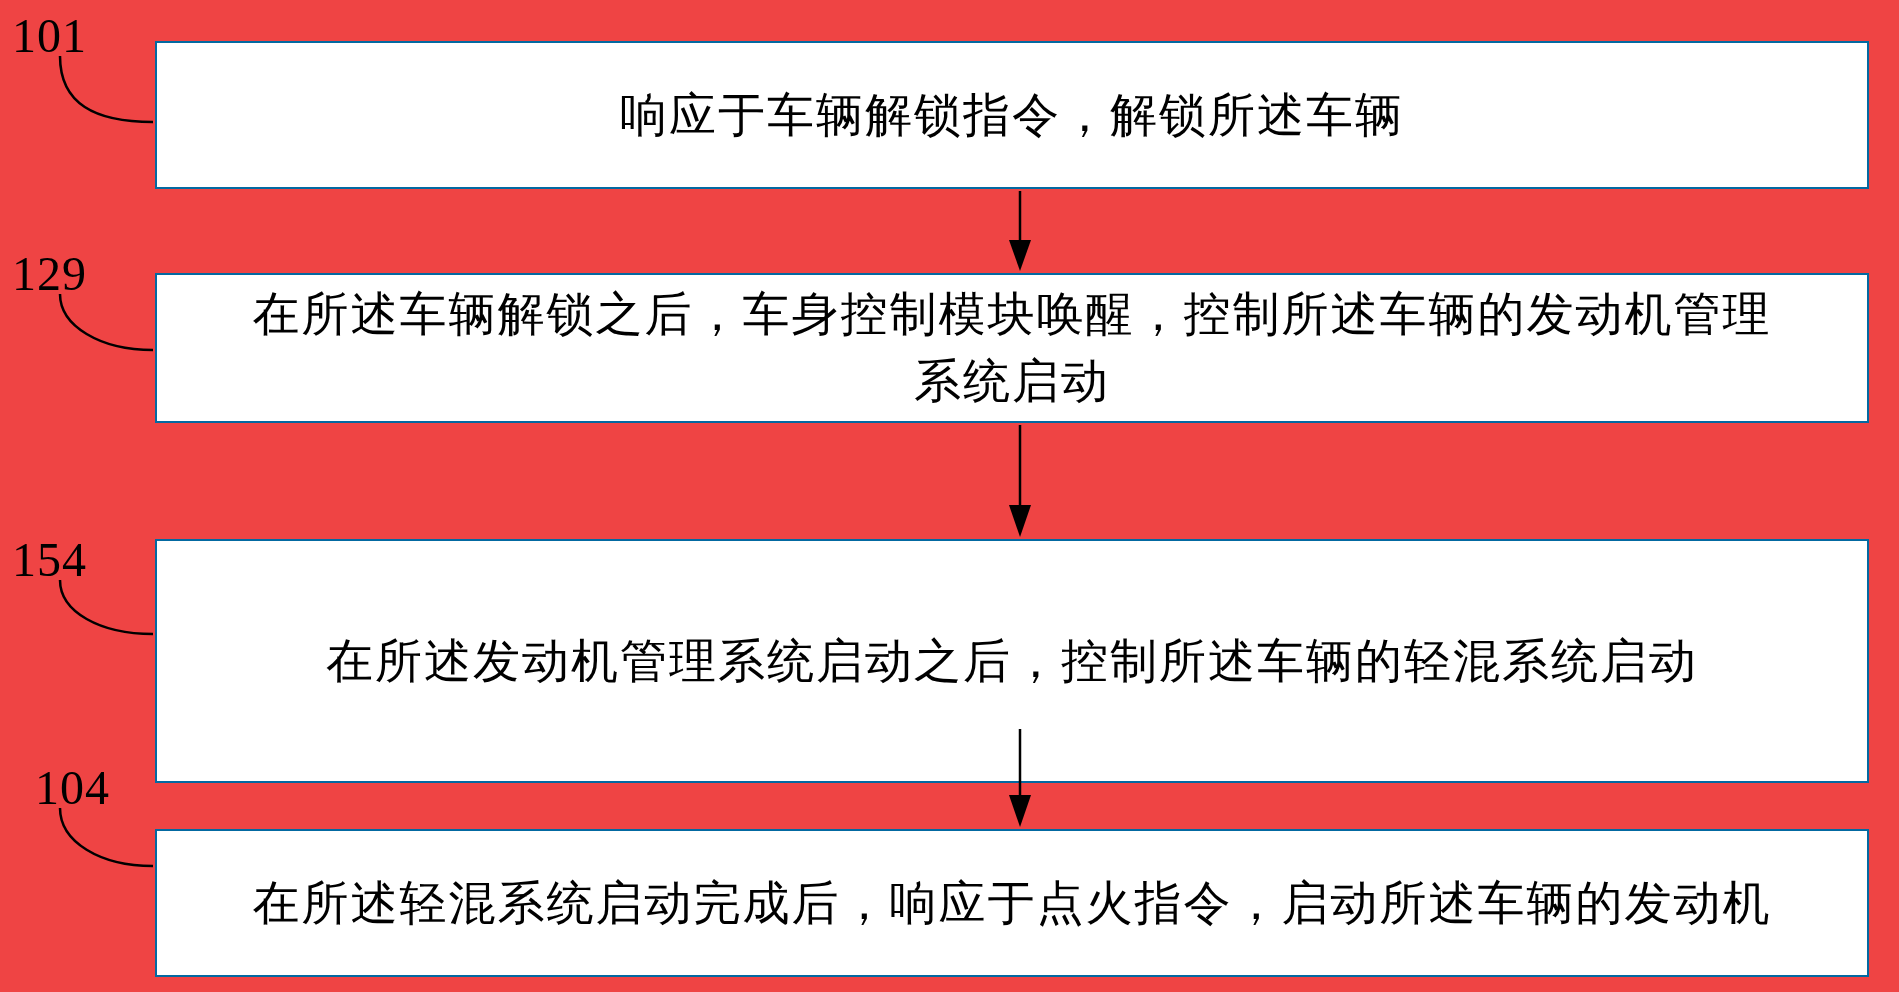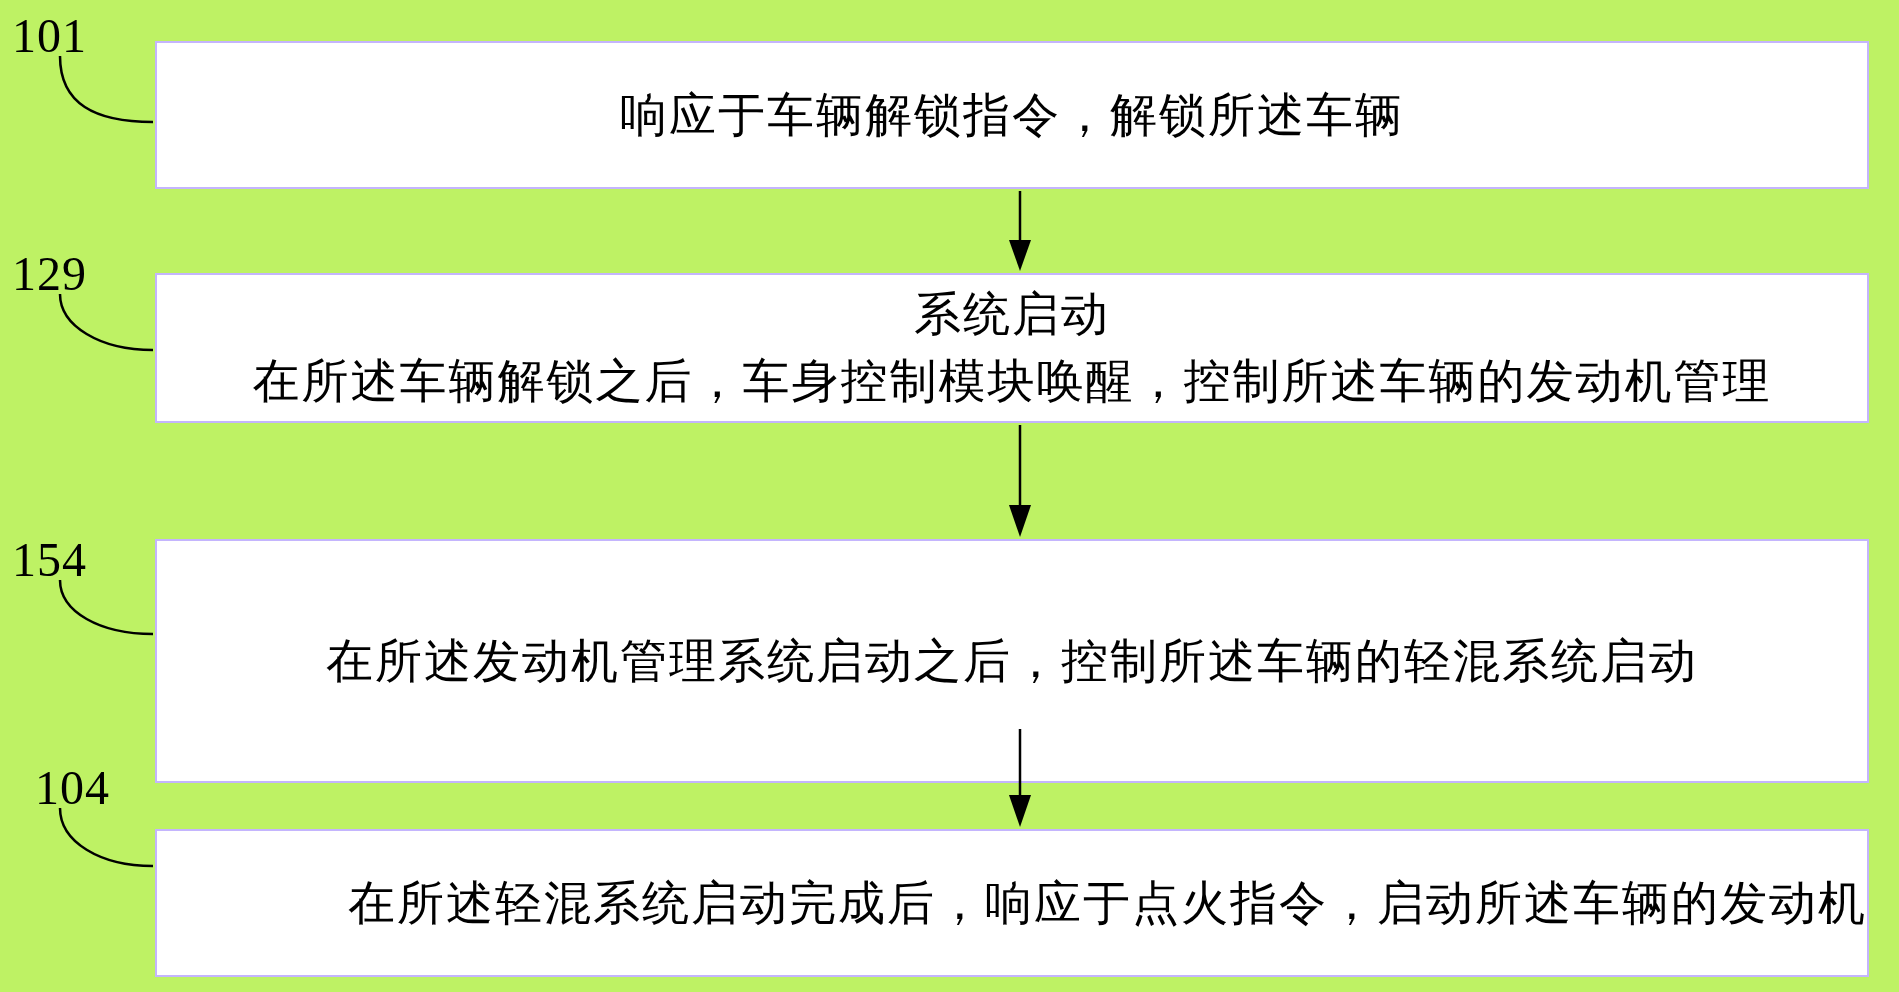--- a/index.html
+++ b/index.html
@@ -4,30 +4,30 @@
 <style>
   html, body {
     margin: 0;
     padding: 0;
     background: #ffffff;
   }
   #figure-canvas {
     position: relative;
     width: 1899px;
     height: 992px;
-    background: #bef264;
+    background: #ef4444;
     font-family: "Liberation Serif", "DejaVu Serif", serif;
     color: #000000;
     overflow: hidden;
   }
   .step-box {
     position: absolute;
     left: 155px;
     width: 1714px;
-    border: 2px solid #c4b5fd;
+    border: 2px solid #0369a1;
     background: #ffffff;
     display: flex;
     flex-direction: column;
     align-items: center;
     justify-content: center;
     text-align: center;
     box-sizing: border-box;
   }
   .step-text {
     font-size: 47px;
@@ -64,32 +64,32 @@
   <div class="step-label" style="top: 760px; margin-left: 23px;">104</div>
 
   <div class="step-box" style="top: 41px; height: 148px;">
     <div class="step-text">
       <span class="step-line">响应于车辆解锁指令，解锁所述车辆</span>
     </div>
   </div>
 
   <div class="step-box" style="top: 273px; height: 150px;">
     <div class="step-text">
+      <span class="step-line">在所述车辆解锁之后，车身控制模块唤醒，控制所述车辆的发动机管理</span>
       <span class="step-line">系统启动</span>
-      <span class="step-line">在所述车辆解锁之后，车身控制模块唤醒，控制所述车辆的发动机管理</span>
     </div>
   </div>
 
   <div class="step-box" style="top: 539px; height: 244px;">
     <div class="step-text">
       <span class="step-line">在所述发动机管理系统启动之后，控制所述车辆的轻混系统启动</span>
     </div>
   </div>
 
-  <div class="step-box" style="top: 829px; height: 148px; align-items: flex-end;">
+  <div class="step-box" style="top: 829px; height: 148px;">
     <div class="step-text">
       <span class="step-line">在所述轻混系统启动完成后，响应于点火指令，启动所述车辆的发动机</span>
     </div>
   </div>
 
   <svg id="connector-layer" viewBox="0 0 1899 992" xmlns="http://www.w3.org/2000/svg">
 
     <path d="M 60 56 C 60 104, 95 122, 153 122" fill="none" stroke="#000000" stroke-width="2.5"></path>
     <path d="M 60 294 C 60 326, 100 350, 153 350" fill="none" stroke="#000000" stroke-width="2.5"></path>
     <path d="M 60 580 C 60 612, 100 634, 153 634" fill="none" stroke="#000000" stroke-width="2.5"></path>

